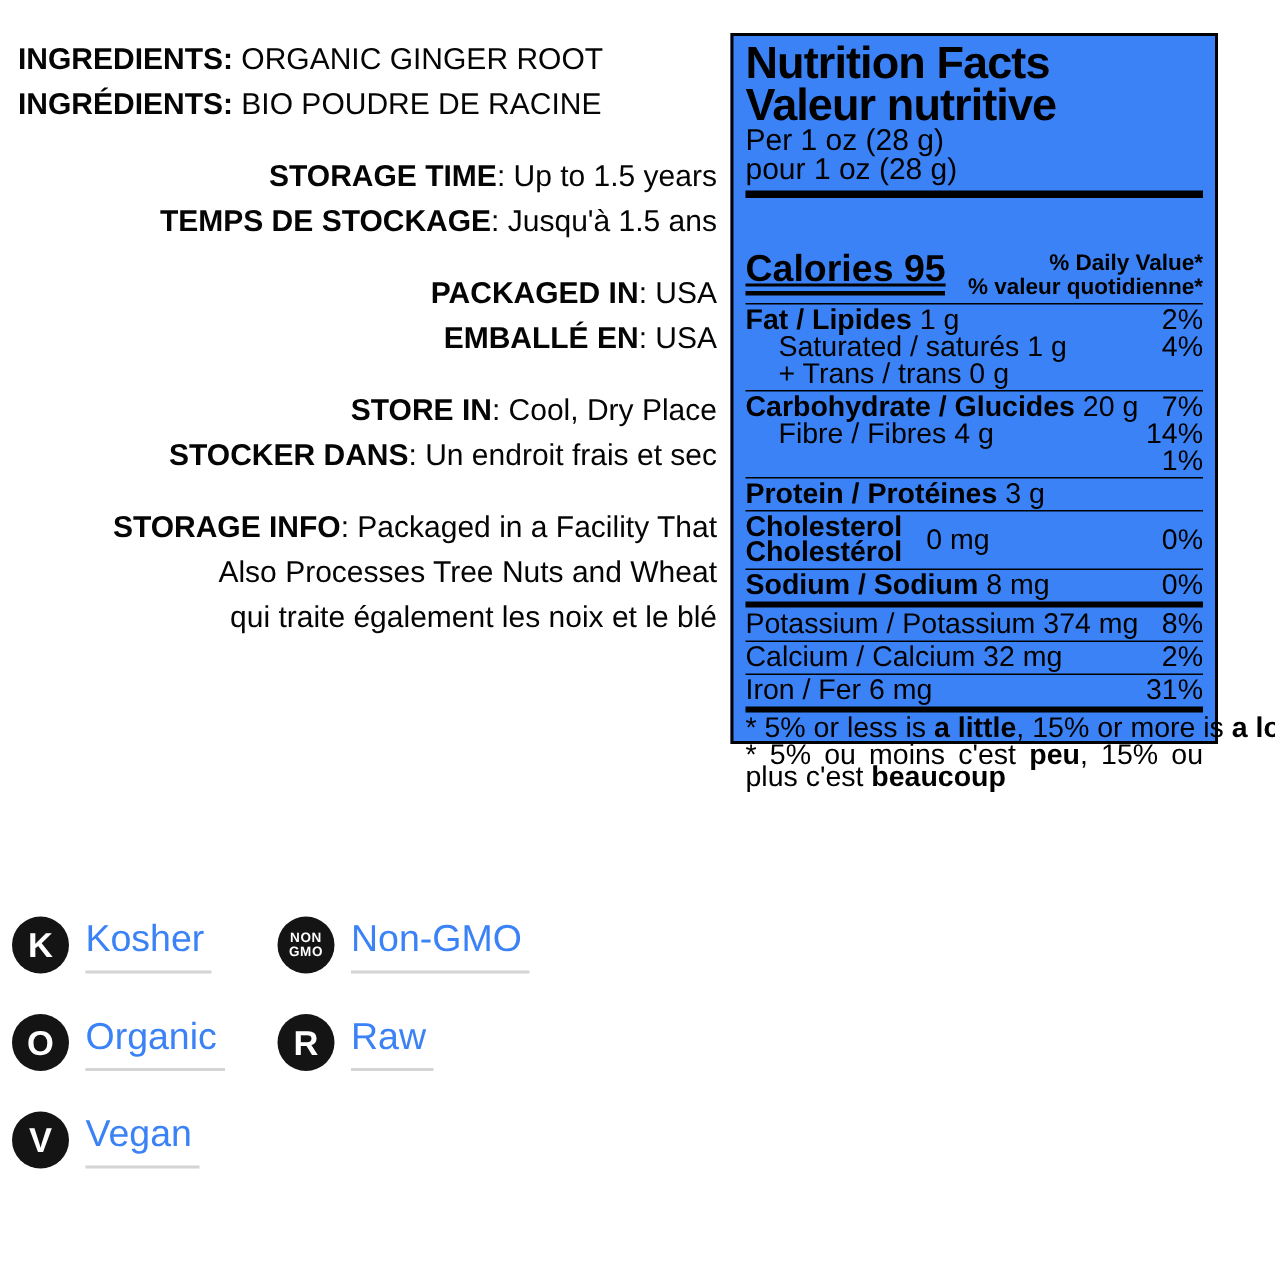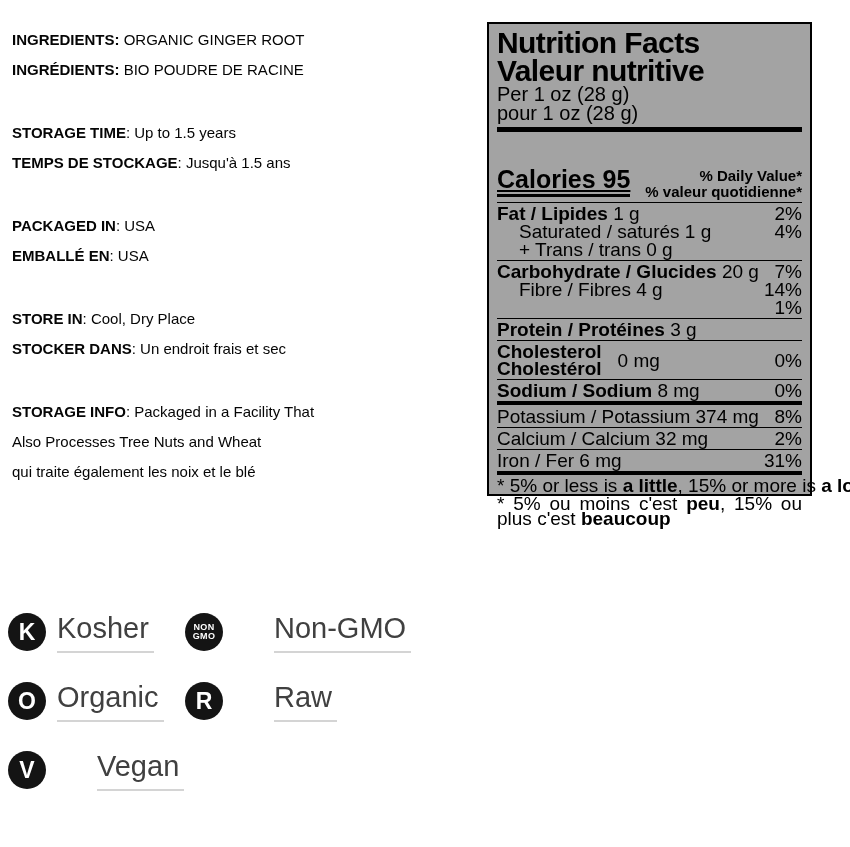--- a/index.html
+++ b/index.html
@@ -3,29 +3,29 @@
 <meta charset="utf-8">
 <style>
   html,body{margin:0;padding:0;}
   body{
     width:850px;height:847px;position:relative;overflow:hidden;
     background:#ffffff;color:#000;
     font-family:"Liberation Sans", sans-serif;
     -webkit-font-smoothing:antialiased;
   }
   
-  .left-info{position:absolute;left:12px;top:25px;width:466px;font-size:15px;line-height:30px;color:#050505;}
+  .left-info{position:absolute;left:12px;top:25px;width:466px;font-size:20px;line-height:30px;color:#050505;}
   .block{margin:0;}
-  .block + .block{margin-top:33px;}
+  .block + .block{margin-top:18px;text-align:right;}
   .ln{display:block;}
   .left-info b{font-weight:bold;}
   
   .nf-panel{
     position:absolute;left:487px;top:22px;width:325px;height:474px;
-    border:2px solid #000;box-sizing:border-box;padding:5px 8px 4px;background:#a3a3a3;
+    border:2px solid #000;box-sizing:border-box;padding:5px 8px 4px;background:#3b82f6;
   }
   .nf-title{font-size:30px;line-height:28px;font-weight:bold;letter-spacing:-0.6px;white-space:nowrap;}
   .nf-serving{font-size:20px;line-height:19px;white-space:nowrap;}
   .nf-bar{height:5px;background:#000;margin:4px 0 2px;}
   .nf-bar-mid{height:4px;background:#000;margin:2px 0;}
   .nf-thin{height:0;border-top:1px solid #000;margin:2px 0 1px;}
   .nf-cal-row{display:flex;justify-content:space-between;align-items:flex-start;padding-top:3px;margin-top:32px;}
   .nf-cal{
     font-size:25px;line-height:24px;font-weight:bold;white-space:nowrap;
     text-decoration:underline;border-bottom:3px solid #000;padding-bottom:3px;
@@ -40,29 +40,29 @@
   .chol-names .ln{line-height:17px;}
   .chol-amt{margin-left:16px;}
   .fn{margin:3px 0 0;font-size:19px;line-height:15px;}
   .fn-en{white-space:nowrap;}
   .fn-fr{text-align:justify;}
   .fn b{font-weight:bold;}
   
   .badges{position:absolute;left:8px;top:611px;}
   .badge-row{display:flex;align-items:center;margin-bottom:27px;}
   .badge-cell{display:flex;align-items:center;width:177px;}
-  .badge-cell:last-child{width:auto;gap:40px;}
+  .badge-cell:last-child{width:auto;}
   .badge-circle{
     width:38px;height:38px;border-radius:50%;background:#141414;color:#fff;
     display:flex;align-items:center;justify-content:center;
     font-weight:bold;font-size:23px;flex:0 0 38px;
   }
   .badge-circle .stack{font-size:9px;line-height:9px;font-weight:bold;letter-spacing:.4px;text-align:center;}
   .badge-label{
-    margin-left:11px;font-size:29px;color:#404040;
+    margin-left:11px;font-size:25px;color:#3b82f6;
     padding:1px 5px 6px 0;border-bottom:2px solid #d4d4d4;
   }
 </style>
 </head>
 <body>
 
 <div class="left-info">
 
   <p class="block">
     <span class="ln"><b>INGREDIENTS:</b><span> ORGANIC GINGER ROOT</span></span>

